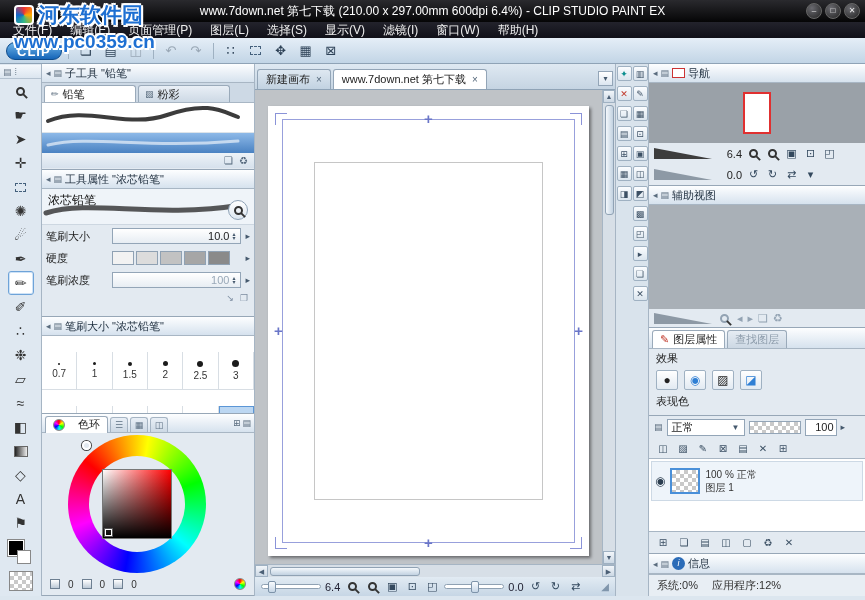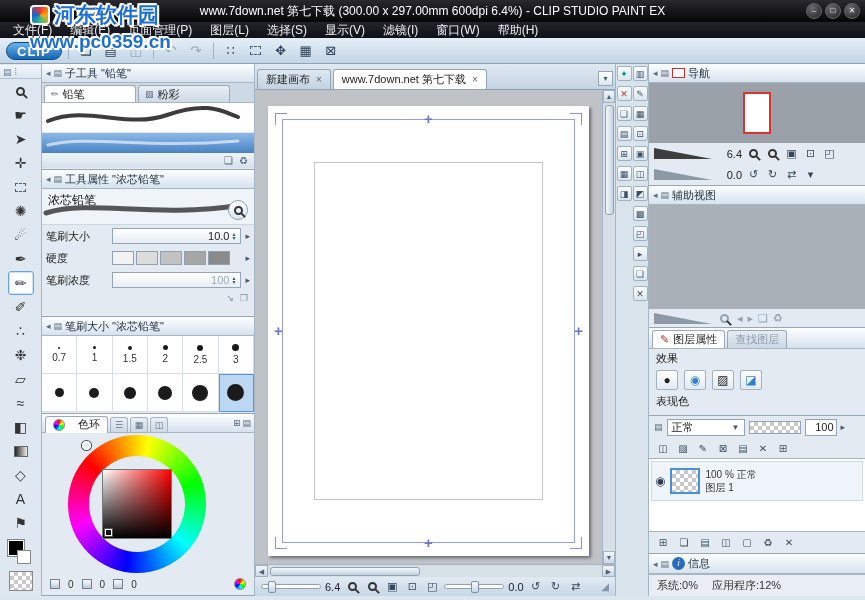--- a/index.html
+++ b/index.html
@@ -7,21 +7,21 @@
   body { font-family:"Liberation Sans","DejaVu Sans",sans-serif; font-size:12px; color:#222; background:#444; }
   .app { position:relative; width:865px; height:600px; background:#dce6ef; overflow:hidden; }
 
   
   .titlebar { height:22px; background:linear-gradient(#2a2a2e,#050506); color:#fff; display:flex; align-items:center; justify-content:center; position:relative; font-size:12px; }
   .titlebar .title { white-space:nowrap; }
   .winbtns { position:absolute; right:5px; top:3px; display:flex; gap:3px; }
   .wbtn { width:16px; height:16px; border-radius:50%; background:radial-gradient(circle at 35% 30%,#6a6a70,#222); border:1px solid #666; color:#eee; font-size:8px; line-height:14px; text-align:center; cursor:default; }
 
   
-  .watermark { position:absolute; left:30px; top:1px; z-index:50; pointer-events:none; }
+  .watermark { position:absolute; left:14px; top:1px; z-index:50; pointer-events:none; }
   .wm-row { display:flex; align-items:center; gap:4px; }
   .wm-logo { width:20px; height:20px; border-radius:4px; background:conic-gradient(#e33,#fa0,#3b8,#16c,#e33); border:2px solid #fff; }
   .wm1 { font-size:21px; font-weight:bold; color:#1d6fd2; text-shadow:-2px 0 #fff,2px 0 #fff,0 -2px #fff,0 2px #fff,2px 2px #fff,-2px -2px #fff; }
   .wm2 { font-size:19px; font-weight:bold; color:#1d6fd2; margin-top:2px; text-shadow:-2px 0 #fff,2px 0 #fff,0 -2px #fff,0 2px #fff,2px 2px #fff,-2px -2px #fff; }
 
   
   .menubar { height:16px; background:linear-gradient(#23232c,#101018); color:#eee; display:flex; align-items:center; padding-left:4px; }
   .mi { padding:0 9px; font-size:12px; white-space:nowrap; }
 
   
@@ -75,21 +75,21 @@
   .pctrl { flex:1; height:16px; background:linear-gradient(#fff,#e7edf3); border:1px solid #93a5b7; display:flex; align-items:center; justify-content:flex-end; padding-right:2px; font-size:11px; }
   .stepper { width:9px; height:16px; display:flex; flex-direction:column; justify-content:center; font-size:6px; color:#45596d; line-height:4px; text-align:center; }
   .parrow { font-size:9px; color:#45596d; }
   .hseg { flex:1; display:flex; gap:2px; }
   .hseg span { width:22px; height:14px; border:1px solid #8fa1b3; }
   .tp-foot { height:14px; display:flex; justify-content:flex-end; align-items:center; gap:6px; padding:0 6px; font-size:9px; color:#7b8ca0; }
   .dim { color:#9aa9b8; }
 
   
   .bgrid { display:grid; grid-template-columns:repeat(6,1fr); background:#fff; }
-  .bcell { height:38px; border-right:1px solid #d8dee4; border-bottom:1px solid #d8dee4; display:flex; flex-direction:column; align-items:center; justify-content:center; gap:3px; font-size:10px; color:#333; }
+  .bcell { height:38px; border-right:1px solid #d8dee4; border-bottom:1px solid #d8dee4; display:flex; flex-direction:column; align-items:center; justify-content:center; gap:3px; font-size:10px; color:#333;margin-top:16px; }
   .bcell.sel { background:#bcd7f2; outline:1px solid #5b96d6; outline-offset:-1px; }
   .dot { background:#1b1b1b; border-radius:50%; }
 
   
   .cw-tabs { display:flex; align-items:center; gap:2px; height:19px; background:linear-gradient(#fdfeff,#d6e2ee); border-bottom:1px solid #a8b6c4; padding:0 3px; font-size:11px; }
   .cw-tab { display:flex; align-items:center; gap:13px; background:#fff; border:1px solid #9aaaba; border-bottom:none; border-radius:3px 3px 0 0; height:17px; padding:0 7px; margin-top:2px; }
   .cw-mini { width:18px; height:15px; margin-top:2px; border:1px solid #a5b4c3; border-bottom:none; border-radius:3px 3px 0 0; background:linear-gradient(#e9eff6,#ccd8e4); display:flex; align-items:center; justify-content:center; font-size:9px; color:#5d7083; }
   .rainbow { width:12px; height:12px; border-radius:50%; background:conic-gradient(#f00,#ff0,#0f0,#0ff,#00f,#f0f,#f00); border:1px solid #888; }
   .wheel-wrap { position:relative; height:142px; }
   .ring { position:absolute; left:26px; top:2px; width:138px; height:138px; border-radius:50%; background:conic-gradient(from -50deg,#f00,#ff0,#0f0,#0ff,#00f,#f0f,#f00); }
@@ -165,21 +165,21 @@
   .lbottom { height:20px; display:flex; align-items:center; gap:3px; padding:0 5px; }
   .iinfo { width:13px; height:13px; border-radius:50%; background:#2b6cb8; color:#fff; font-size:9px; font-style:italic; text-align:center; line-height:13px; }
   .statusbar { height:22px; background:#e8eef4; border-top:1px solid #a8b6c4; display:flex; align-items:center; gap:14px; padding:0 8px; font-size:11px; color:#333; }
 </style>
 </head>
 <body>
 
 <div class="app">
 
   <div class="titlebar">
-    <span class="title">www.7down.net 第七下载 (300.00 x 297.00mm 600dpi 6.4%) - CLIP STUDIO PAINT EX</span>
+    <span class="title">www.7down.net 第七下载 (210.00 x 297.00mm 600dpi 6.4%) - CLIP STUDIO PAINT EX</span>
     <span class="winbtns">
       <span class="wbtn">–</span>
       <span class="wbtn">□</span>
       <span class="wbtn">✕</span>
     </span>
   </div>
 
   <div class="watermark">
     <div class="wm-row">
       <span class="wm-logo"></span>

